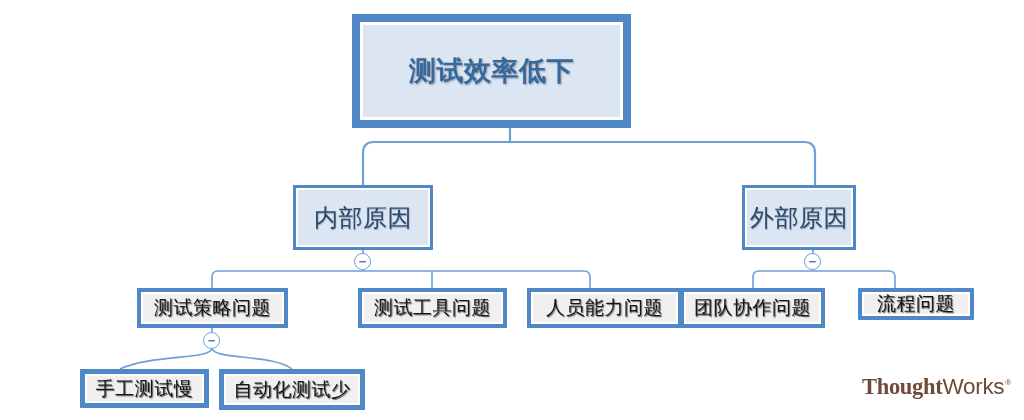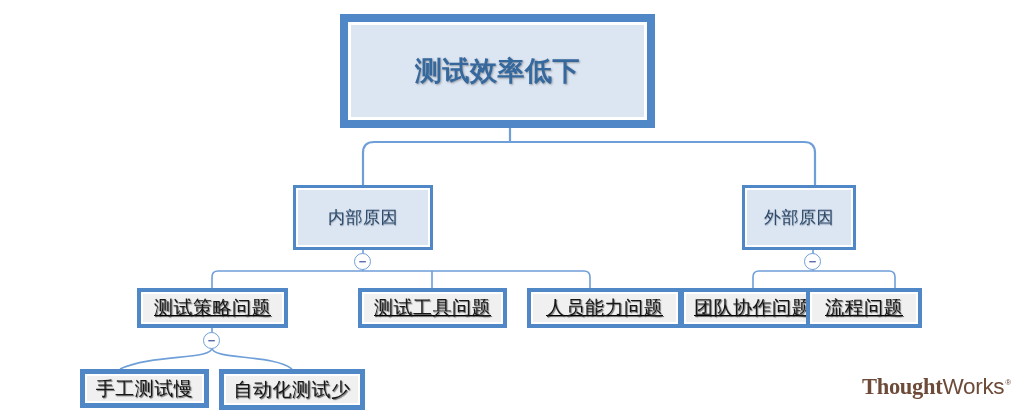--- a/index.html
+++ b/index.html
@@ -22,22 +22,22 @@
   .conn{stroke:var(--connector);fill:none;stroke-width:1.6px;}
   .conn-root{stroke:var(--connector);fill:none;stroke-width:2.2px;}
   .node{
     position:absolute;z-index:2;box-sizing:border-box;
     display:flex;align-items:center;justify-content:center;
     background:var(--node-fill-blue);border:3px solid var(--node-border);
     box-shadow:inset 0 0 0 2px #ffffff;
   }
   .lvl1{border-width:8px;box-shadow:inset 0 0 0 3px #ffffff;}
   .lvl1 .lbl{font-size:27px;font-weight:bold;color:var(--root-text);text-shadow:1px 1px 2px rgba(40,40,40,.38);}
-  .lvl2 .lbl{font-size:17px;color:var(--branch-text);text-shadow:.5px .5px 1px rgba(46,74,104,.45);}
-  .lvl3{background:var(--node-fill-gray);border-width:4px;text-decoration:underline;}
+  .lvl2 .lbl{font-size:24px;color:var(--branch-text);text-shadow:.5px .5px 1px rgba(46,74,104,.45);}
+  .lvl3{background:var(--node-fill-gray);border-width:4px;}
   .lvl3 .lbl,.lvl4 .lbl{font-size:19px;color:var(--leaf-text);text-shadow:1.1px 1.1px 1px rgba(75,75,75,.8);}
   .lvl4{background:var(--node-fill-gray);border-width:5px;margin-left:12px;}
   .lbl{white-space:nowrap;letter-spacing:.5px;}
   .toggle{
     position:absolute;z-index:3;box-sizing:border-box;width:17px;height:17px;border-radius:50%;
     background:#ffffff;border:1.5px solid var(--connector);
     display:flex;align-items:center;justify-content:center;cursor:pointer;
   }
   .toggle .glyph{font-size:13px;line-height:1;color:var(--toggle-glyph);font-weight:bold;margin-top:-1px;}
   .logo{position:absolute;left:862px;top:374px;z-index:2;color:var(--logo-text);font-size:22.5px;letter-spacing:-0.3px;white-space:nowrap;}
@@ -59,21 +59,21 @@
     <path class="conn" d="M432,271 V288"></path>
 
     <path class="conn" d="M813,250 V271"></path>
     <path class="conn" d="M753,288 V277 Q753,271 759,271 H889 Q895,271 895,277 V288"></path>
 
     <path class="conn" d="M212,328 V341"></path>
     <path class="conn" d="M212,348 C212,360 152,354 120,369"></path>
     <path class="conn" d="M212,348 C212,360 274,354 292,369"></path>
   </svg>
 
-  <div class="node lvl1" style="left:340px;top:14px;width:315px;height:114px">
+  <div class="node lvl1" style="left:352px;top:14px;width:279px;height:114px">
     <span class="lbl">测试效率低下</span>
   </div>
 
   <div class="node lvl2" style="left:293px;top:185px;width:140px;height:65px">
     <span class="lbl">内部原因</span>
   </div>
 
   <div class="node lvl2" style="left:742px;top:185px;width:114px;height:65px">
     <span class="lbl">外部原因</span>
   </div>
@@ -87,21 +87,21 @@
   </div>
 
   <div class="node lvl3" style="left:527px;top:288px;width:155px;height:40px">
     <span class="lbl">人员能力问题</span>
   </div>
 
   <div class="node lvl3" style="left:680px;top:288px;width:145px;height:40px">
     <span class="lbl">团队协作问题</span>
   </div>
 
-  <div class="node lvl3" style="left:806px;top:288px;width:116px;height:40px">
+  <div class="node lvl3" style="left:858px;top:288px;width:116px;height:32px">
     <span class="lbl">流程问题</span>
   </div>
 
   <div class="node lvl4" style="left:68px;top:369px;width:129px;height:39px">
     <span class="lbl">手工测试慢</span>
   </div>
 
   <div class="node lvl4" style="left:207px;top:369px;width:146px;height:41px">
     <span class="lbl">自动化测试少</span>
   </div>

